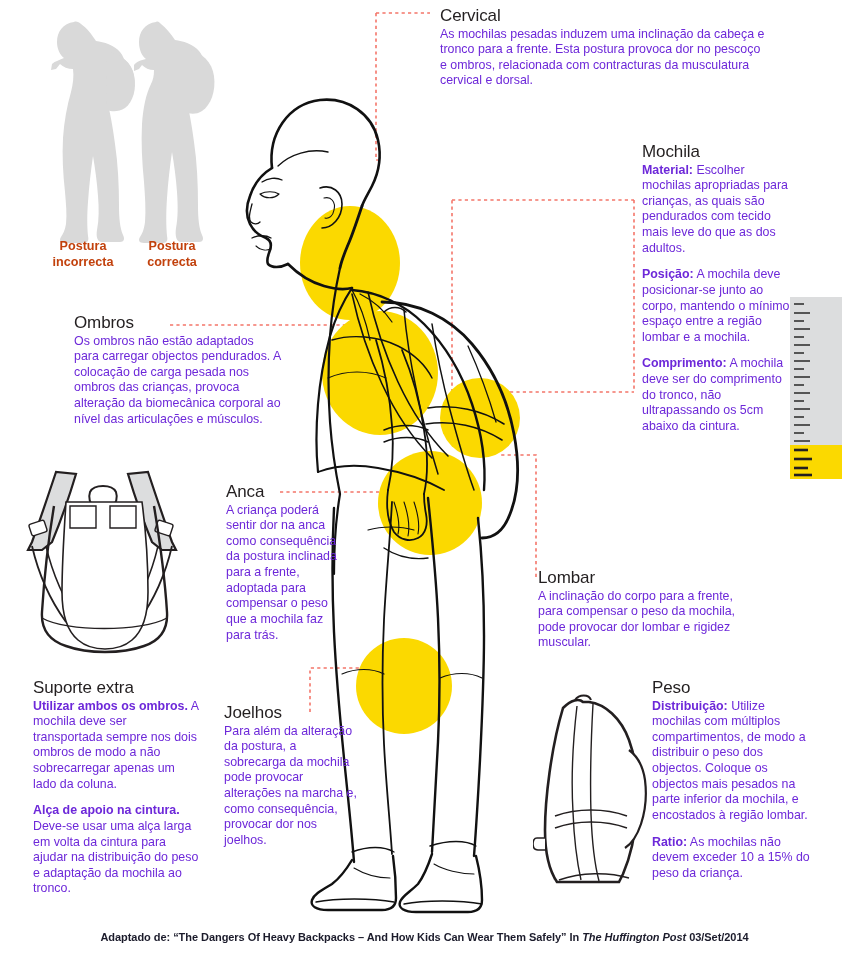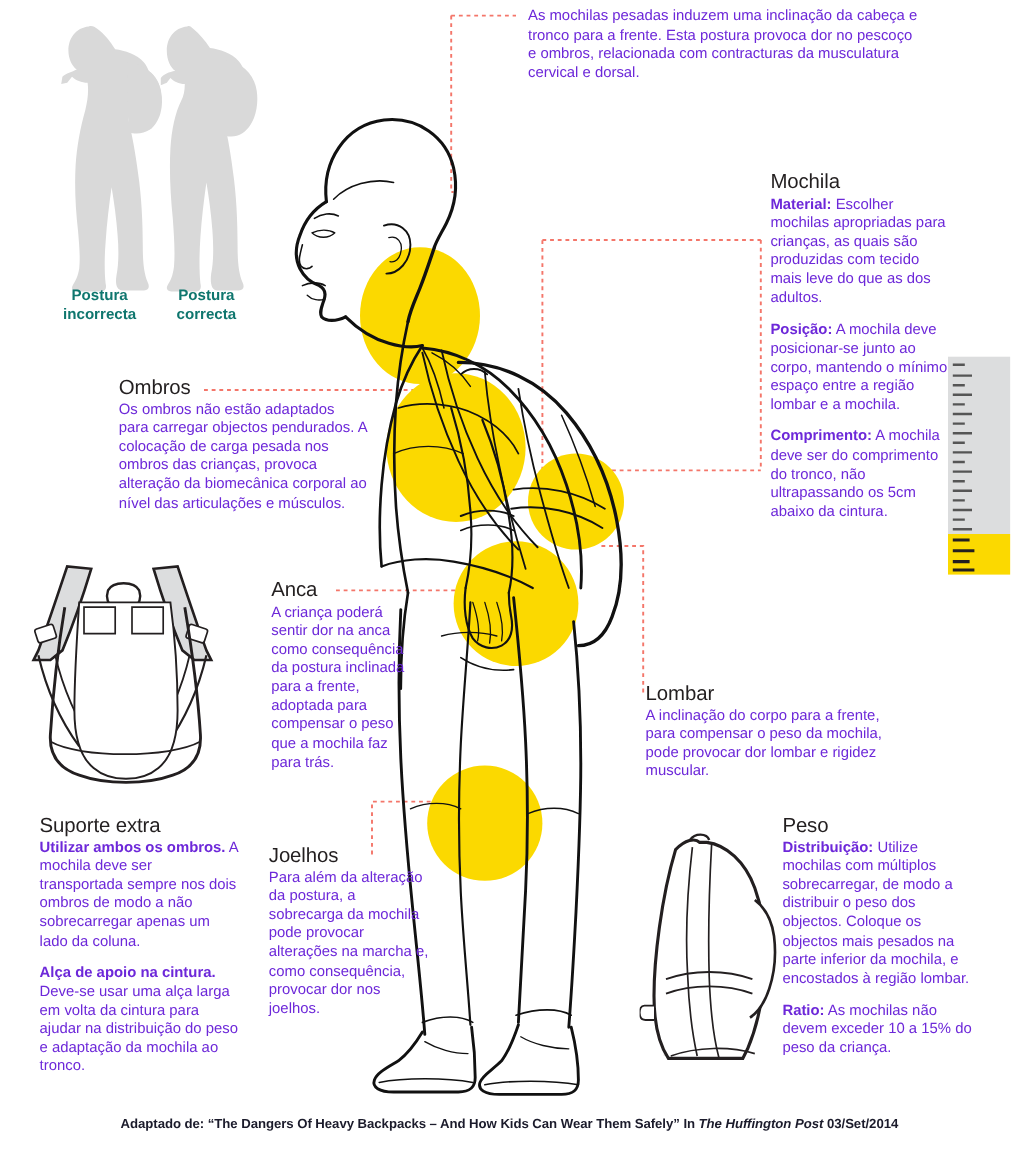--- a/index.html
+++ b/index.html
@@ -35,21 +35,21 @@
     margin: 0;
   }
   .callout .c-body + .c-body { margin-top: 11px; }
   .c-body b { font-weight: 700; }
 
   
   .posture-label {
     position: absolute;
     font-size: 12.6px;
     font-weight: 700;
-    color: #0f766e;
+    color: #c2410c;
     line-height: 1.28;
     text-align: center;
     width: 86px;
   }
 
   
   #ruler { position: absolute; }
 
   
   #footer {
@@ -397,31 +397,32 @@
       <g stroke="#231f20" stroke-width="2.6">
         <line x1="4" y1="153" x2="18" y2="153"></line>
         <line x1="4" y1="162" x2="22" y2="162"></line>
         <line x1="4" y1="171" x2="18" y2="171"></line>
         <line x1="4" y1="178" x2="22" y2="178"></line>
       </g>
     </svg>
   </div>
 
   <div class="callout" style="left:440px;top:6px;width:330px;">
+    <div class="c-title">Cervical</div>
     <p class="c-body">As mochilas pesadas induzem uma inclinação da cabeça e tronco para a frente. Esta postura provoca dor no pescoço e ombros, relacionada com contracturas da musculatura cervical e dorsal.</p>
   </div>
 
   <div class="callout" style="left:642px;top:142px;width:152px;">
     <div class="c-title">Mochila</div>
-    <p class="c-body"><b>Material:</b><span> Escolher mochilas apropriadas para crianças, as quais são produzidas com tecido mais leve do que as dos adultos.</span></p>
+    <p class="c-body"><b>Material:</b><span> Escolher mochilas apropriadas para crianças, as quais são pendurados com tecido mais leve do que as dos adultos.</span></p>
     <p class="c-body"><b>Posição:</b><span> A mochila deve posicionar-se junto ao corpo, mantendo o mínimo espaço entre  a região lombar e a mochila.</span></p>
     <p class="c-body"><b>Comprimento:</b><span> A mochila deve ser do comprimento do tronco, não ultrapassando os 5cm abaixo da cintura.</span></p>
   </div>
 
-  <div class="callout" style="left:99px;top:313px;width:208px;">
+  <div class="callout" style="left:74px;top:313px;width:208px;">
     <div class="c-title">Ombros</div>
     <p class="c-body">Os ombros não estão adaptados para carregar objectos pendurados. A colocação de carga pesada nos ombros das crianças, provoca alteração da biomecânica corporal ao nível das articulações e músculos.</p>
   </div>
 
   <div class="callout" style="left:226px;top:482px;width:118px;">
     <div class="c-title">Anca</div>
     <p class="c-body">A criança poderá sentir dor na anca como consequência da postura inclinada para a frente, adoptada para compensar o peso que a mochila faz para trás.</p>
   </div>
 
   <div class="callout" style="left:538px;top:568px;width:202px;">
@@ -435,19 +436,19 @@
   </div>
 
   <div class="callout" style="left:33px;top:678px;width:166px;">
     <div class="c-title">Suporte extra</div>
     <p class="c-body"><b>Utilizar ambos os ombros.</b><span> A mochila deve ser transportada sempre nos dois ombros de modo a não sobrecarregar apenas um lado da coluna.</span></p>
     <p class="c-body"><b>Alça de apoio na cintura.</b><span> Deve-se usar uma alça larga em volta da cintura para ajudar na distribuição do peso e adaptação da mochila ao tronco.</span></p>
   </div>
 
   <div class="callout" style="left:652px;top:678px;width:160px;">
     <div class="c-title">Peso</div>
-    <p class="c-body"><b>Distribuição:</b><span> Utilize mochilas com múltiplos sobrecarregar, de modo a distribuir o peso dos objectos. Coloque os objectos mais pesados na parte inferior da mochila, e encostados à região lombar.</span></p>
+    <p class="c-body"><b>Distribuição:</b><span> Utilize mochilas com múltiplos compartimentos, de modo a distribuir o peso dos objectos. Coloque os objectos mais pesados na parte inferior da mochila, e encostados à região lombar.</span></p>
     <p class="c-body"><b>Ratio:</b><span> As mochilas não devem exceder 10 a 15% do peso da criança.</span></p>
   </div>
 
   <div id="footer"><span>Adaptado de: “The Dangers Of Heavy Backpacks – And How Kids Can Wear Them Safely” In </span><i>The Huffington Post</i><span> 03/Set/2014</span></div>
 
 </div>
 
 </body></html>

